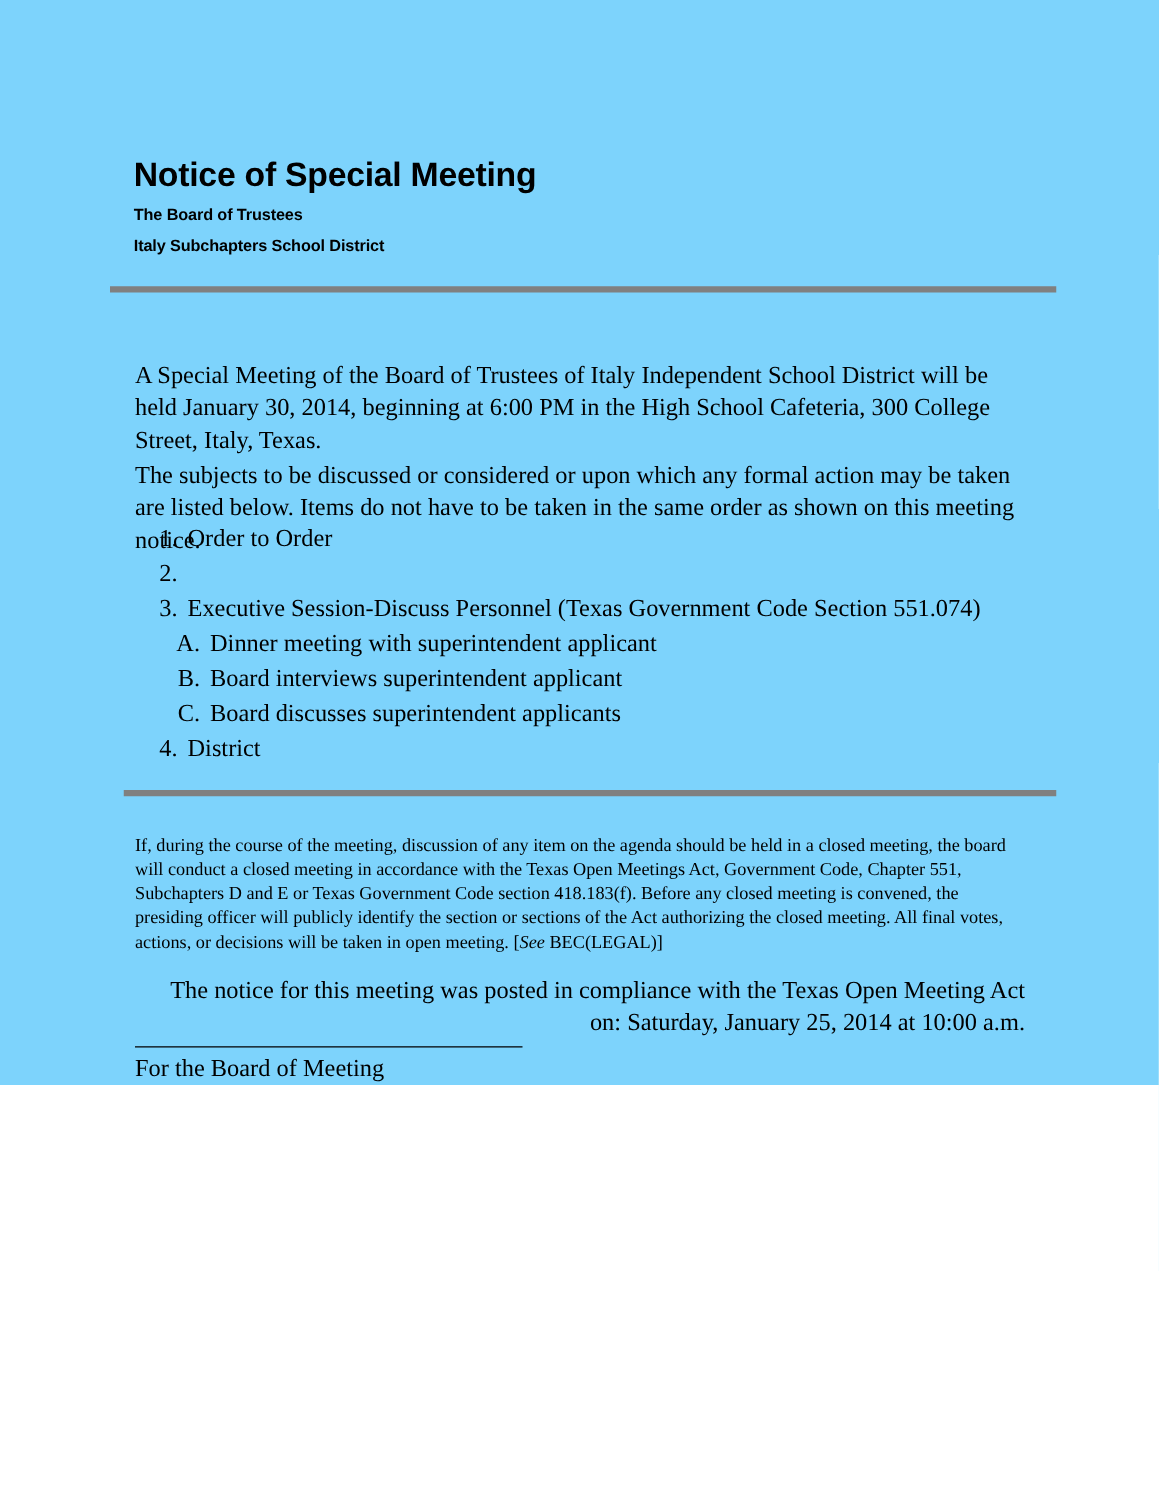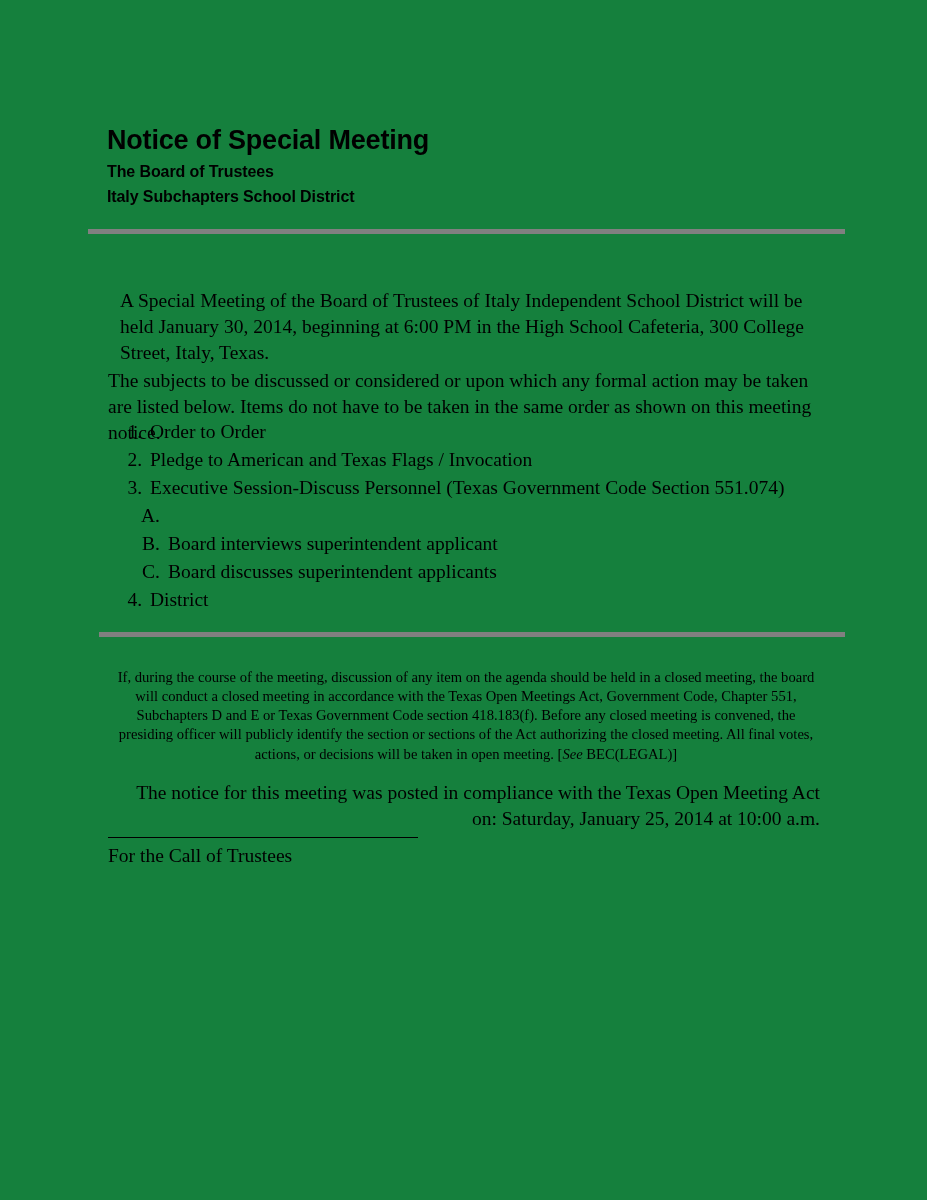--- a/index.html
+++ b/index.html
@@ -16,22 +16,22 @@
     font-family: "Liberation Serif", "DejaVu Serif", serif;
     color: #000000;
     -webkit-font-smoothing: antialiased;
   }
 
   .page {
     position: absolute;
     top: 0;
     left: 0;
     width: 927px;
-    height: 1200px;
-    background: #15803d;
+    height: 868px;
+    background: #7dd3fc;
   }
 
   
   .doc-title {
     position: absolute;
     left: 107px;
     top: 106px;
     font-family: "Liberation Sans", "DejaVu Sans", sans-serif;
     font-weight: bold;
     font-size: 27px;
@@ -39,21 +39,21 @@
     letter-spacing: -0.2px;
     color: #000;
     white-space: nowrap;
   }
   .doc-subtitle {
     position: absolute;
     left: 107px;
     top: 160px;
     font-family: "Liberation Sans", "DejaVu Sans", sans-serif;
     font-weight: bold;
-    font-size: 16px;
+    font-size: 13px;
     line-height: 24.5px;
     letter-spacing: -0.1px;
     color: #000;
   }
   .doc-subtitle .sub-line {
     display: block;
     white-space: nowrap;
   }
 
   
@@ -75,21 +75,21 @@
 
   
   .body-para {
     position: absolute;
     left: 108px;
     width: 712px;
     font-size: 19.5px;
     line-height: 26px;
     text-align: left;
   }
-  .para-meeting { top: 268px; margin-left: 12px; }
+  .para-meeting { top: 268px; }
   .para-subjects { top: 348px; }
 
   
   .agenda {
     position: absolute;
     left: 0;
     top: 418px;
     width: 927px;
   }
   .agenda-item {
@@ -118,21 +118,21 @@
   }
 
   
   .fineprint {
     position: absolute;
     left: 108px;
     top: 653px;
     width: 716px;
     font-size: 14.6px;
     line-height: 19.3px;
-    text-align: center;
+    text-align: left;
   }
   .fineprint .see-italic {
     font-style: italic;
   }
 
   
   .posting {
     position: absolute;
     left: 108px;
     top: 760px;
@@ -173,35 +173,35 @@
   </div>
 
   <div class="rule rule-top" style="background: rgb(128, 128, 128);"></div>
 
   <p class="body-para para-meeting">A Special Meeting of the Board of Trustees of Italy Independent School District will be held January 30, 2014, beginning at 6:00 PM in the High School Cafeteria, 300 College Street, Italy, Texas.</p>
 
   <p class="body-para para-subjects">The subjects to be discussed or considered or upon which any formal action may be taken are listed below. Items do not have to be taken in the same order as shown on this meeting notice.</p>
 
   <div class="agenda" id="agenda-list">
       <div class="agenda-item level-1"><span class="agenda-marker">1.</span><span class="agenda-label">Order to Order</span></div>
-      <div class="agenda-item level-1"><span class="agenda-marker">2.</span><span class="agenda-label">Pledge to American and Texas Flags / Invocation</span></div>
+      <div class="agenda-item level-1"><span class="agenda-marker">2.</span></div>
       <div class="agenda-item level-1"><span class="agenda-marker">3.</span><span class="agenda-label">Executive Session-Discuss Personnel (Texas Government Code Section 551.074)</span></div>
-      <div class="agenda-item level-2"><span class="agenda-marker">A.</span></div>
+      <div class="agenda-item level-2"><span class="agenda-marker">A.</span><span class="agenda-label">Dinner meeting with superintendent applicant</span></div>
       <div class="agenda-item level-2"><span class="agenda-marker">B.</span><span class="agenda-label">Board interviews superintendent applicant</span></div>
       <div class="agenda-item level-2"><span class="agenda-marker">C.</span><span class="agenda-label">Board discusses superintendent applicants</span></div>
       <div class="agenda-item level-1"><span class="agenda-marker">4.</span><span class="agenda-label">District</span></div>
     </div>
 
   <div class="rule rule-bottom" style="background: rgb(128, 128, 128);"></div>
 
   <p class="fineprint">
     <span>If, during the course of the meeting, discussion of any item on the agenda should be held in a closed meeting, the board will conduct a closed meeting in accordance with the Texas Open Meetings Act, Government Code, Chapter 551, Subchapters D and E or Texas Government Code section 418.183(f).  Before any closed meeting is convened, the presiding officer will publicly identify the section or sections of the Act authorizing the closed meeting. All final votes, actions, or decisions will be taken in open meeting. [</span><span class="see-italic">See</span><span> BEC(LEGAL)]</span>
   </p>
 
   <p class="posting">
     <span>The notice for this meeting was posted in compliance with the Texas Open Meeting Act on:</span>
     <span>Saturday, January 25, 2014 at 10:00 a.m.</span>
   </p>
 
   <div class="sig-line"></div>
-  <div class="sig-caption">For the Call of Trustees</div>
+  <div class="sig-caption">For the Board of Meeting</div>
 
 </div>
 
 </body></html>

